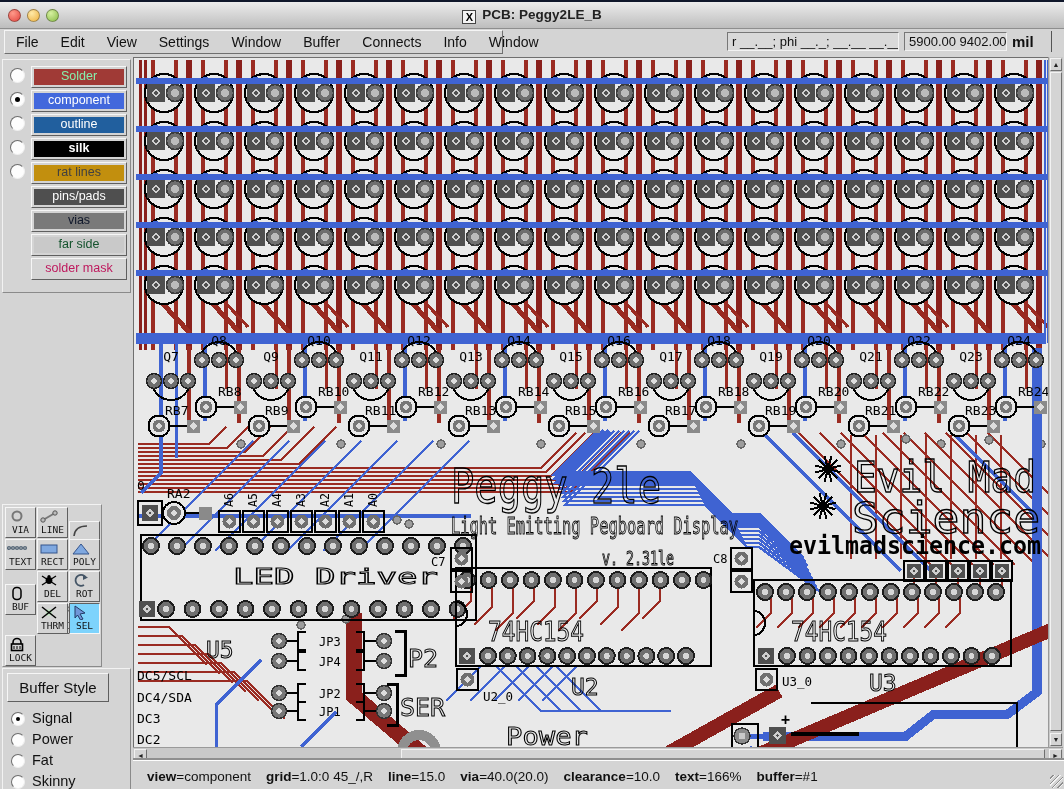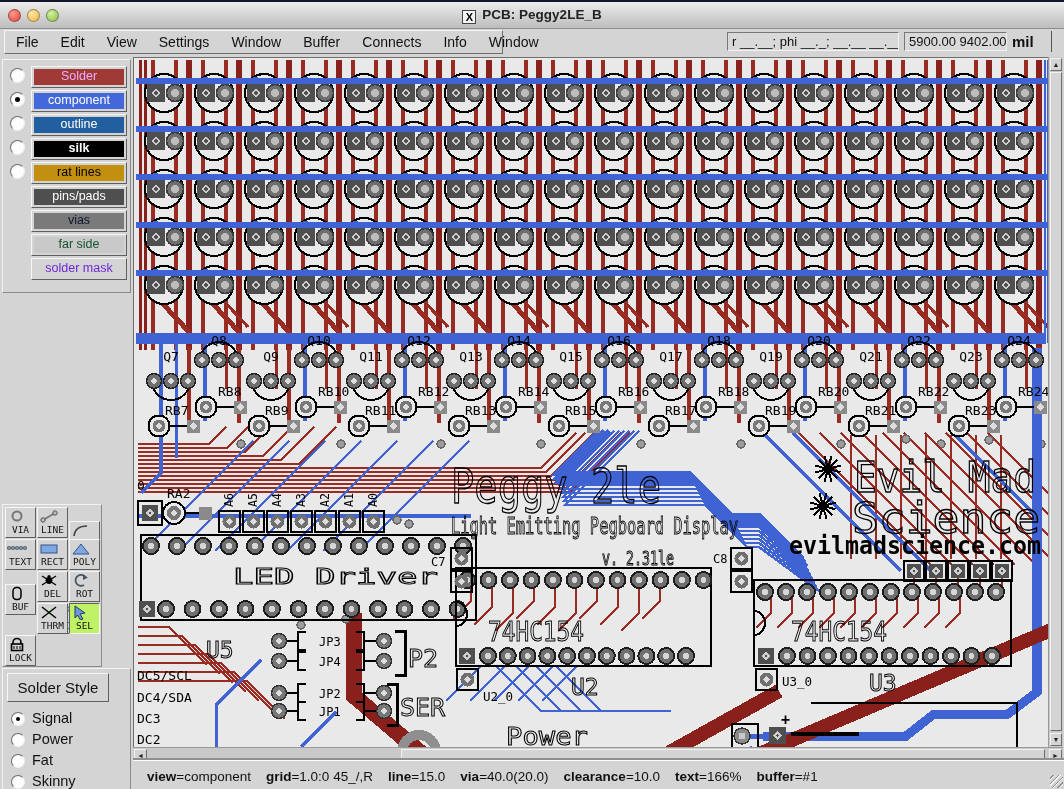--- a/index.html
+++ b/index.html
@@ -35,21 +35,21 @@
   .radio{position:absolute;width:15px;height:15px;border-radius:50%;background:#fdfdfd;
     border:1px solid;border-color:#6d6d6d #efefef #efefef #6d6d6d;}
   .radio .dot{position:absolute;left:4px;top:4px;width:5px;height:5px;border-radius:50%;background:#000;display:none;}
   .radio.sel .dot{display:block;}
   .layer-btn{position:absolute;left:28px;top:1px;width:96px;height:22px;background:#d4d4d4;
     border:1px solid;border-color:#f6f6f6 #5f5f5f #5f5f5f #f6f6f6;padding:2px;cursor:default;}
   .layer-swatch{display:block;width:100%;height:100%;font-size:12.5px;line-height:15px;text-align:center;}
   #tools-panel{left:2px;top:449px;width:100px;height:163px;padding:1px;}
   .tool{position:absolute;width:31px;height:31px;background:#d4d4d4;
     border:1px solid;border-color:#f6f6f6 #5f5f5f #5f5f5f #f6f6f6;text-align:center;cursor:default;}
-  .tool.pressed{background:#bef264;border-color:#5f5f5f #f6f6f6 #f6f6f6 #5f5f5f;}
+  .tool.pressed{background:#7dd3fc;border-color:#5f5f5f #f6f6f6 #f6f6f6 #5f5f5f;}
   .tool .glyph{display:block;height:15px;margin-top:1px;}
   .tool .cap{display:block;font-size:9.5px;font-family:"DejaVu Sans Mono",monospace;line-height:11px;color:#111;}
   #route-panel{left:2px;top:613px;width:129px;height:123px;}
   #route-title-btn{position:absolute;left:4px;top:4px;width:102px;height:29px;background:#d4d4d4;
     border:1px solid;border-color:#f6f6f6 #5f5f5f #5f5f5f #f6f6f6;font-size:15px;text-align:center;line-height:27px;cursor:default;}
   .route-row{position:absolute;left:8px;height:21px;font-size:14.5px;line-height:16px;}
   .route-row .radio{position:relative;display:inline-block;vertical-align:-3px;margin-right:7px;width:14px;height:14px;}
   .route-row .radio .dot{left:4px;top:4px;width:4px;height:4px;}
   
   .canvas{position:absolute;left:133px;top:55px;width:915px;height:690px;background:#e9e9e9;
@@ -98,21 +98,21 @@
     <div class="readout">r __.__; phi __._; __.__ __.__</div>
     <div class="coordbox">5900.00 9402.00</div>
     <div class="mil">mil</div>
   </div>
 
   <div class="sidebar">
     <div class="panel" id="layers-panel">
         <div class="layer-row" style="top: 5px;">
           <span class="radio" style="left: 7px; top: 3px;"></span>
           <div class="layer-btn">
-            <span class="layer-swatch" style="background: rgb(160, 58, 54); color: #f0abfc;">Solder</span>
+            <span class="layer-swatch" style="background: rgb(160, 58, 54); color: #86efac;">Solder</span>
           </div>
         </div>
         <div class="layer-row" style="top: 29px;">
           <span class="radio sel" style="left: 7px; top: 3px;">
             <span class="dot"></span>
           </span>
           <div class="layer-btn">
             <span class="layer-swatch" style="background: rgb(66, 104, 220); color: rgb(255, 255, 255);">component</span>
           </div>
         </div>
@@ -124,41 +124,41 @@
         </div>
         <div class="layer-row" style="top: 77px; font-weight: bold;">
           <span class="radio" style="left: 7px; top: 3px;"></span>
           <div class="layer-btn">
             <span class="layer-swatch" style="background: rgb(0, 0, 0); color: rgb(255, 255, 255);">silk</span>
           </div>
         </div>
         <div class="layer-row" style="top: 101px;">
           <span class="radio" style="left: 7px; top: 3px;"></span>
           <div class="layer-btn">
-            <span class="layer-swatch" style="background: rgb(194, 143, 14); color: #000000;">rat lines</span>
+            <span class="layer-swatch" style="background: rgb(194, 143, 14); color: #404040;">rat lines</span>
           </div>
         </div>
         <div class="layer-row" style="top: 125px;">
           <div class="layer-btn">
             <span class="layer-swatch" style="background: rgb(79, 79, 79); color: rgb(255, 255, 255);">pins/pads</span>
           </div>
         </div>
         <div class="layer-row" style="top: 149px;">
           <div class="layer-btn">
             <span class="layer-swatch" style="background: rgb(122, 122, 122); color: #0f172a;">vias</span>
           </div>
         </div>
         <div class="layer-row" style="top: 173px;">
           <div class="layer-btn">
             <span class="layer-swatch" style="background: rgb(201, 201, 201); color: #14532d;">far side</span>
           </div>
         </div>
         <div class="layer-row" style="top: 197px;">
           <div class="layer-btn">
-            <span class="layer-swatch" style="color: #6d28d9;">solder mask</span>
+            <span class="layer-swatch" style="color: #be185d;">solder mask</span>
           </div>
         </div>
       </div>
     <div class="panel" id="tools-panel">
         <div class="tool" style="left: 2px; top: 2px;">
           <span class="glyph">
             <svg width="22" height="15" viewBox="0 0 22 15" style="shape-rendering:auto">
               <circle cx="11" cy="7" r="4.5" fill="none" stroke="#777" stroke-width="2"></circle>
             </svg>
           </span>
@@ -282,21 +282,21 @@
                 <line x1="8" y1="9" x2="8" y2="12"></line>
                 <line x1="11" y1="9" x2="11" y2="12"></line>
                 <line x1="14" y1="9" x2="14" y2="12"></line>
               </g>
             </svg>
           </span>
           <span class="cap">LOCK</span>
         </div>
       </div>
     <div class="panel" id="route-panel">
-      <div id="route-title-btn">Solder Style</div>
+      <div id="route-title-btn">Buffer Style</div>
     <div class="route-row" style="top: 41px;"><span class="radio sel"><span class="dot"></span></span><span>Signal</span></div>
         <div class="route-row" style="top: 62px;"><span class="radio"></span><span>Power</span></div>
         <div class="route-row" style="top: 83px;"><span class="radio"></span><span>Fat</span></div>
         <div class="route-row" style="top: 104px;"><span class="radio"></span><span>Skinny</span></div>
       </div>
   </div>
 
   <div class="canvas">
     <svg id="pcb" width="915" height="690" viewBox="133 55 915 690">
         <rect x="133" y="55" width="915" height="690" fill="#e9e9e9"></rect>

